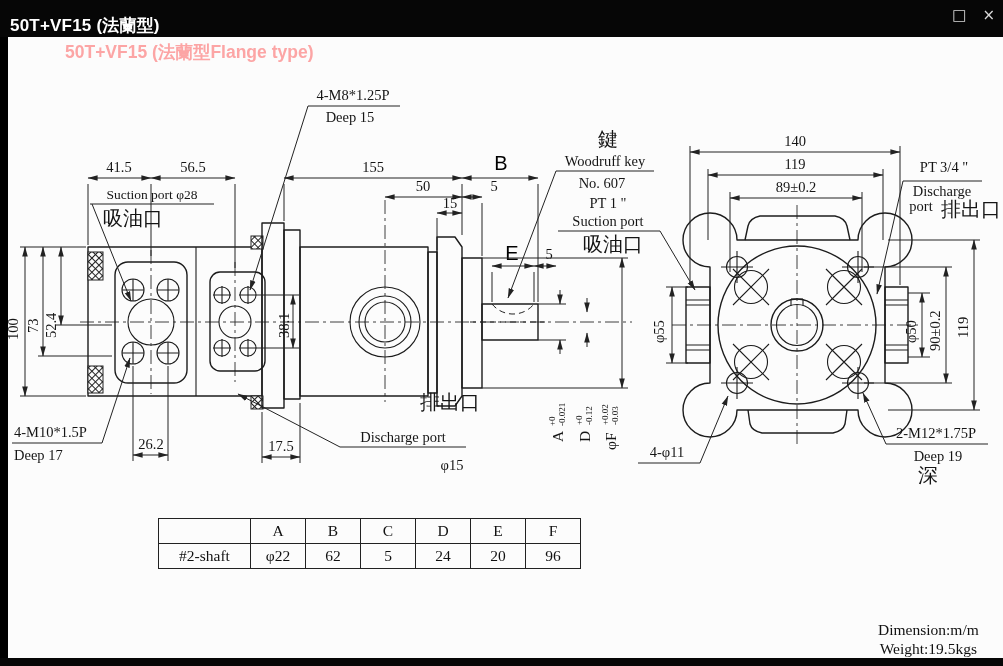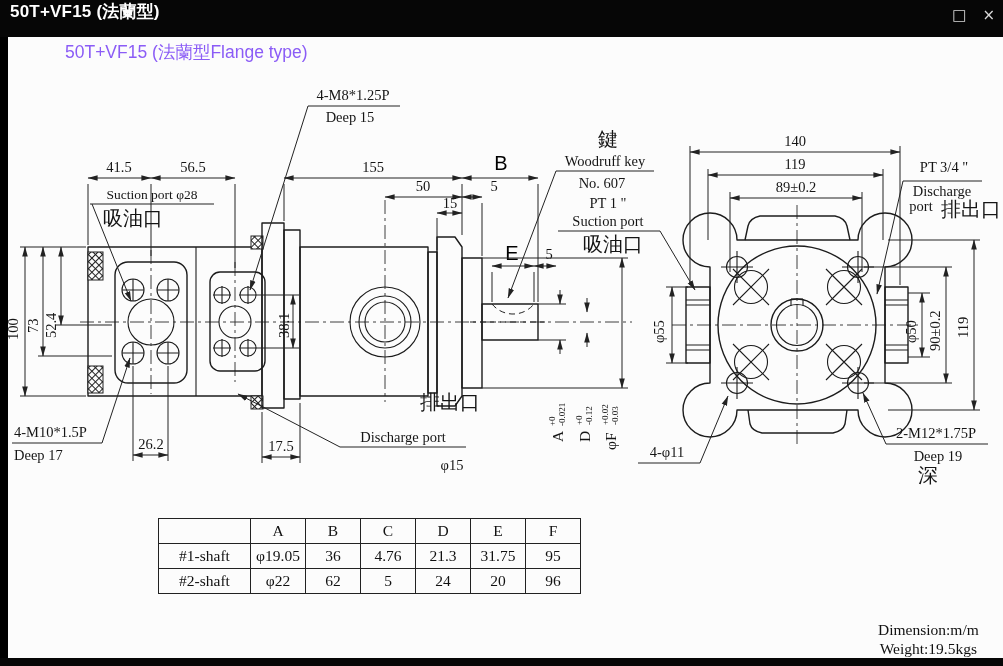--- a/index.html
+++ b/index.html
@@ -1,27 +1,27 @@
 <!DOCTYPE html>
 <html><head>
 <meta charset="utf-8">
 <style>
   * { margin:0; padding:0; box-sizing:border-box; }
   body { width:1003px; height:666px; position:relative; background:#000; overflow:hidden;
          font-family:"Liberation Serif","DejaVu Serif",serif; }
   .titlebar { position:absolute; left:0; top:0; width:1003px; height:37px; background:#060606;
-              color:#fff; display:flex; align-items:flex-start; }
+              color:#fff; display:flex; align-items:flex-end; }
   .titlebar .title { font-family:"Liberation Sans","DejaVu Sans",sans-serif; font-weight:bold;
                      font-size:17px; margin-left:10px; letter-spacing:.2px; }
   .winbtns { position:absolute; right:8px; top:6px; display:flex; gap:16px;
              font-family:"DejaVu Sans",sans-serif; color:#d9d9d9; font-size:15px; }
   .winbtns span { cursor:default; }
   .content { position:absolute; left:8px; top:37px; width:995px; height:622px; background:#fcfcfc; }
-  .heading { position:absolute; left:65px; top:40px; color:#8b5cf6;
-             font-family:"Liberation Sans","DejaVu Sans",sans-serif; font-weight:normal; font-size:17.5px; }
+  .heading { position:absolute; left:65px; top:40px; color:#fca5a5;
+             font-family:"Liberation Sans","DejaVu Sans",sans-serif; font-weight:bold; font-size:17.5px; }
   .bottombar { position:absolute; left:0; top:658px; width:1003px; height:8px; background:#060606; }
   svg.draw { position:absolute; left:0; top:0; }
   .t  { font-family:"Liberation Serif","DejaVu Serif",serif; font-size:14.5px; fill:#151515; }
   .ts { font-size:13.5px; }
   .cjk { font-size:20px; }
   .san { font-family:"Liberation Sans","DejaVu Sans",sans-serif; font-size:20px; }
   .tol { font-size:9px; }
   .tolm { font-size:15.5px; }
   .mid { text-anchor:middle; }
   .oln { stroke:#1c1c1c; stroke-width:1.4; fill:none; stroke-linejoin:round; }
@@ -325,29 +325,20 @@
         <tr>
       <th class="name"></th>
       <th>A</th>
       <th>B</th>
       <th>C</th>
       <th>D</th>
       <th>E</th>
       <th>F</th>
     </tr>
     <tr>
-      <td class="name">#1-shaft</td>
-      <td>φ19.05</td>
-      <td>36</td>
-      <td>4.76</td>
-      <td>21.3</td>
-      <td>31.75</td>
-      <td>95</td>
-    </tr>
-    <tr>
       <td class="name">#2-shaft</td>
       <td>φ22</td>
       <td>62</td>
       <td>5</td>
       <td>24</td>
       <td>20</td>
       <td>96</td>
     </tr>
   </tbody>
     </table>

